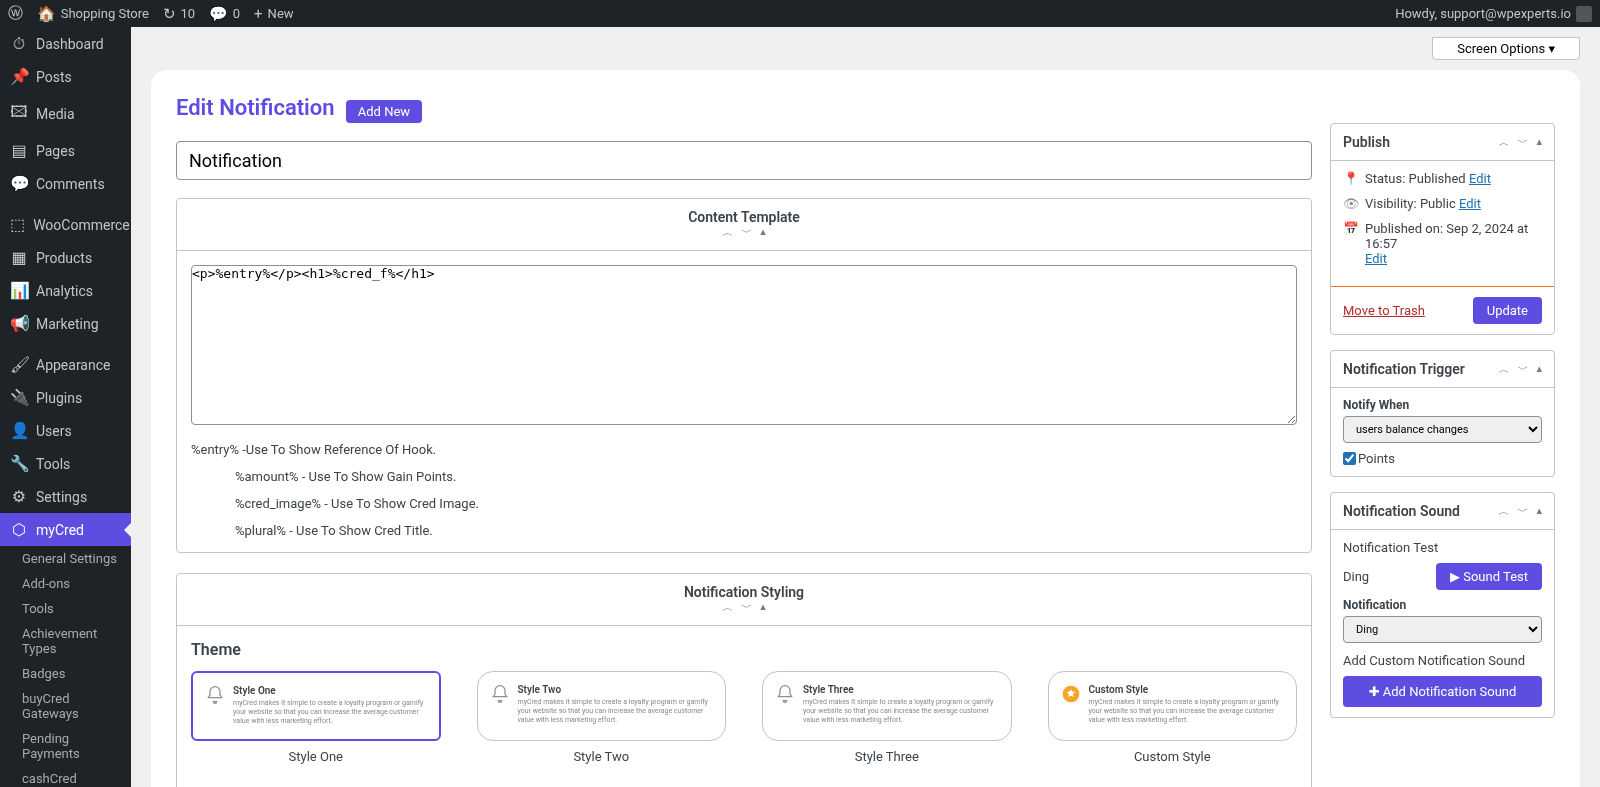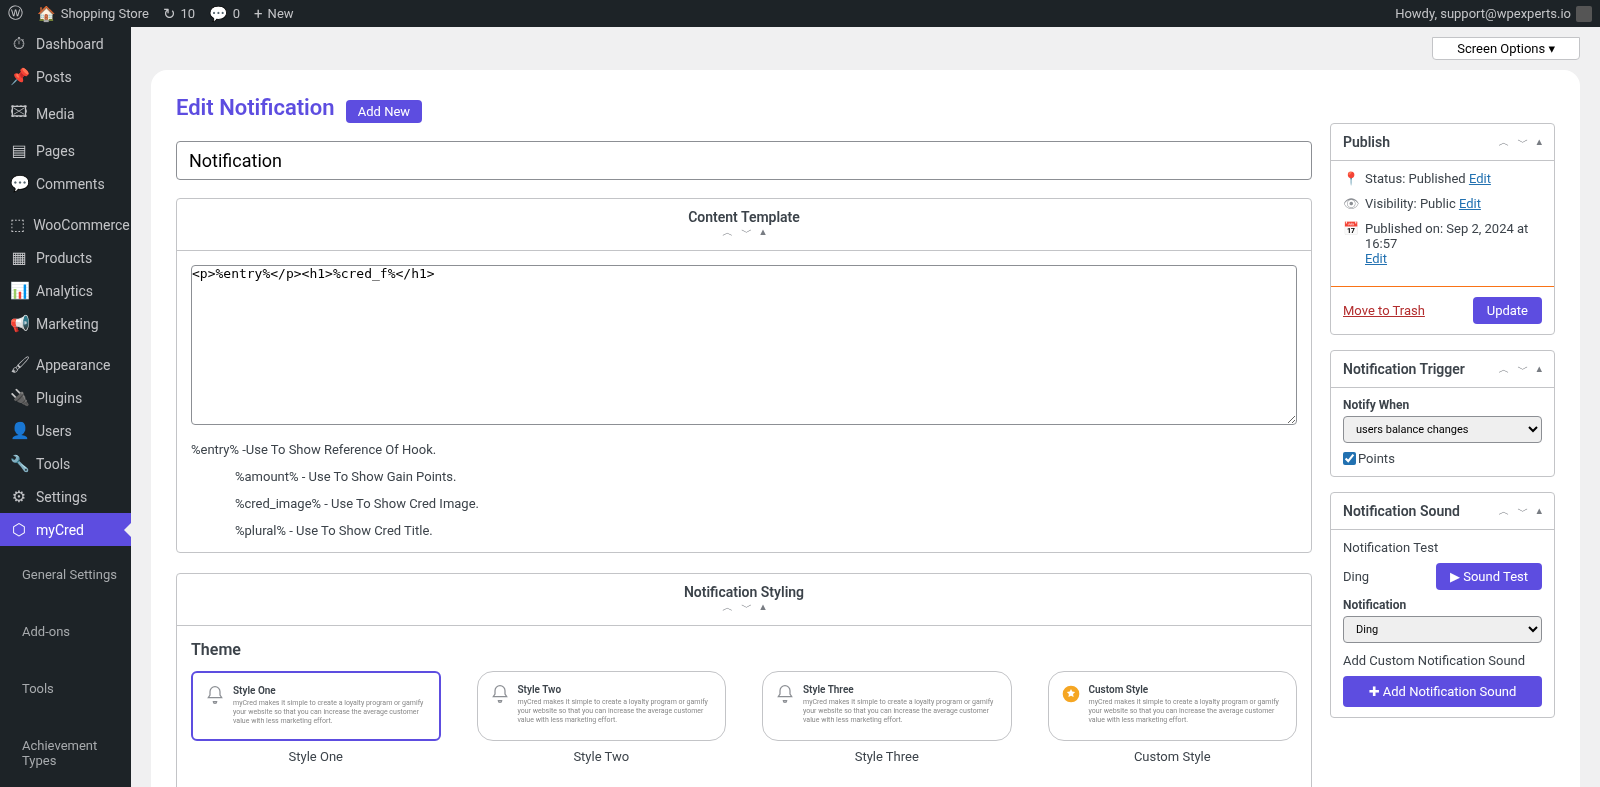--- a/index.html
+++ b/index.html
@@ -11,21 +11,21 @@
 .admin-bar-item { display: flex; align-items: center; gap: 5px; cursor: pointer; }
 .admin-bar .icon { font-size: 15px; }
 
 
 .sidebar { position: fixed; left: 0; top: 27px; bottom: 0; width: 131px; background: #1d2327; color: #c3c4c7; overflow-y: auto; }
 .menu-item { display: flex; align-items: center; gap: 8px; padding: 7px 10px; cursor: pointer; font-size: 14px; }
 .menu-item.active { background: #5d4de0; color: #fff; position: relative; }
 .menu-item.active::after { content: ""; position: absolute; right: -1px; top: 50%; transform: translateY(-50%); border: 8px solid transparent; border-right-color: #f0f0f1; }
 .menu-sep { height: 8px; }
 .submenu { padding-left: 12px; }
-.submenu-item { padding: 21px 10px; font-size: 13px; color: #a7aaad; cursor: pointer; }
+.submenu-item { padding: 5px 10px; font-size: 13px; color: #a7aaad; cursor: pointer; }
 .menu-icon { width: 18px; text-align: center; font-size: 16px; }
 
 
 .content { margin-left: 131px; padding: 10px 20px 20px; }
 .screen-options-row { text-align: right; margin-bottom: 10px; }
 .screen-options-btn { background: #fff; border: 1px solid #c3c4c7; padding: 3px 24px; border-radius: 0 0 4px 4px; font-size: 13px; cursor: pointer; }
 
 .page-wrap { background: #fff; border-radius: 16px; padding: 25px; }
 .columns { display: flex; gap: 18px; }
 .col-main { flex: 1; }

